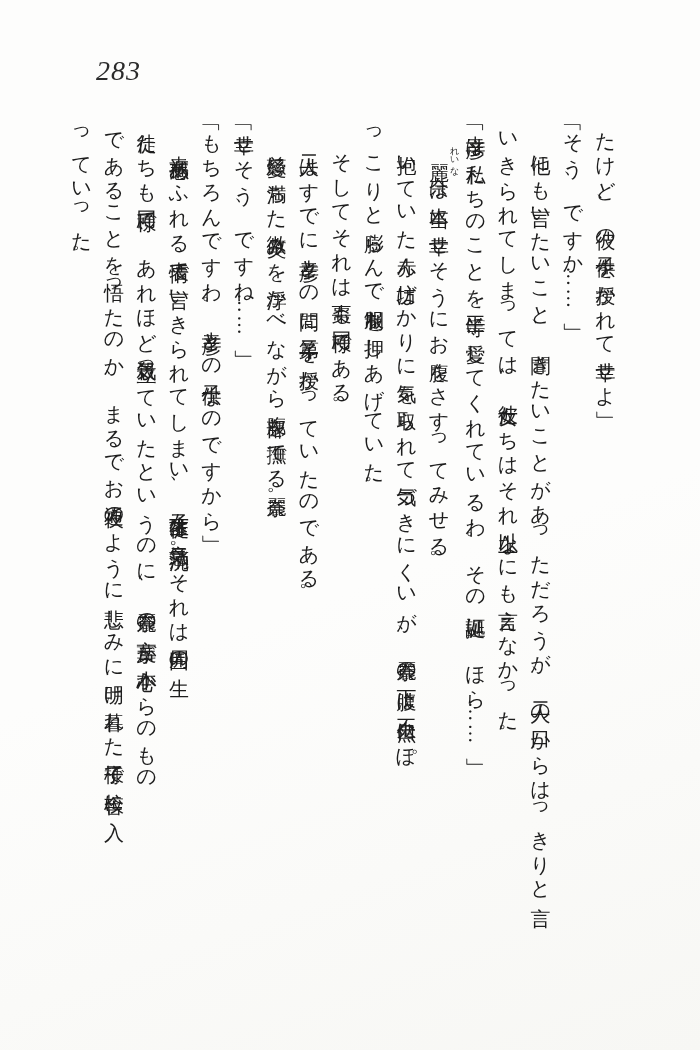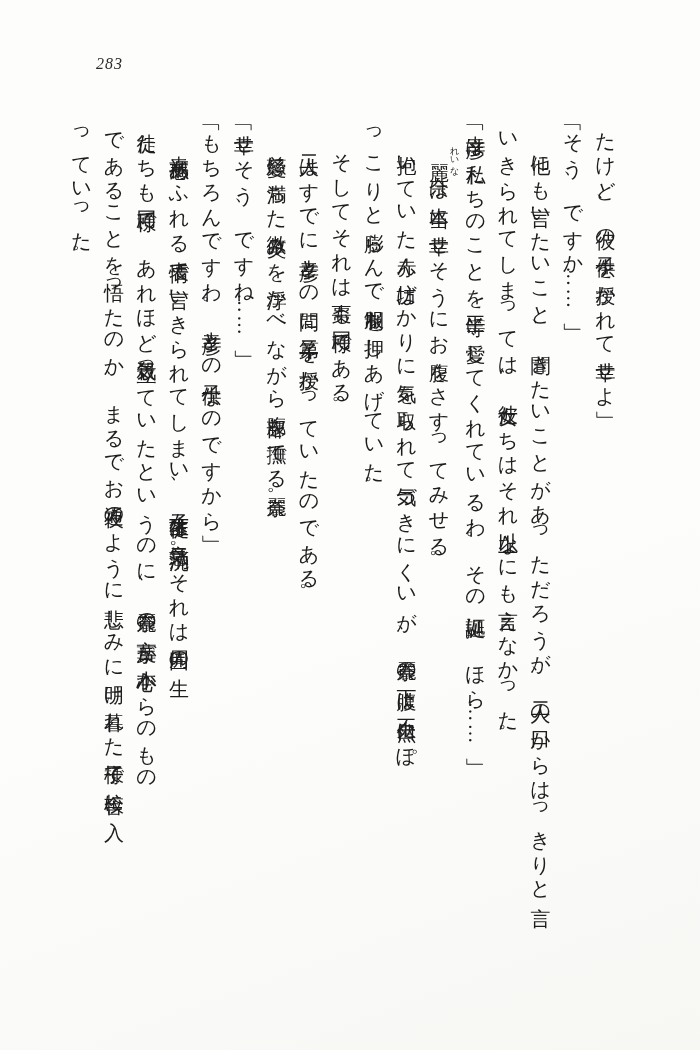--- a/index.html
+++ b/index.html
@@ -13,21 +13,21 @@
     height: 1050px;
     margin: 0 auto;
     background: linear-gradient(160deg, #fdfdfc 55%, #f7f7f4 100%);
     overflow: hidden;
     font-family: "Liberation Serif", "DejaVu Serif", serif;
   }
   .page-number {
     position: absolute;
     top: 55px;
     left: 96px;
-    font-size: 16px;
+    font-size: 28px;
     font-style: italic;
     color: #2b2b2b;
     letter-spacing: 1px;
     font-family: "Liberation Serif", "DejaVu Serif", serif;
   }
   .text-block {
     position: absolute;
     top: 118px;
     left: 68px;
     width: 554px;

